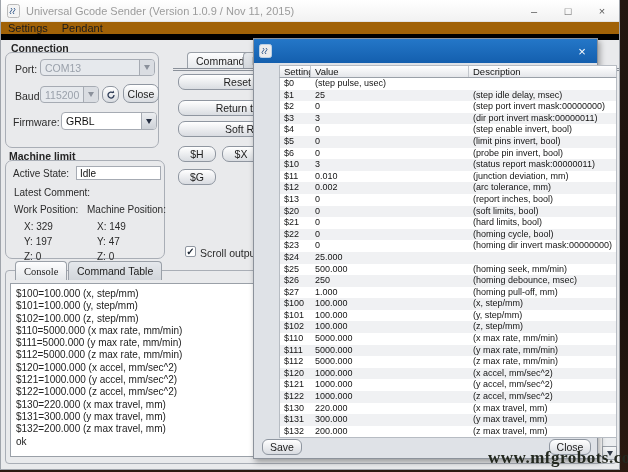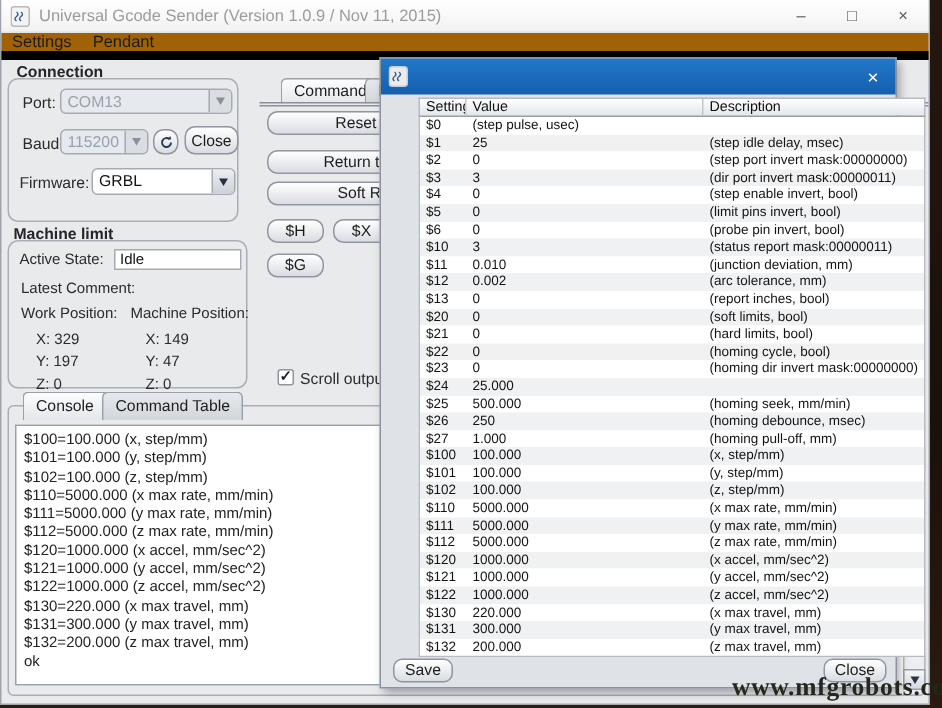--- a/index.html
+++ b/index.html
@@ -222,21 +222,21 @@
   <div class="btn" style="left:221px; top:146px; width:38px; height:16px;">$X</div>
   <div class="btn" style="left:177px; top:169px; width:38px; height:16px;">$G</div>
 
   <div class="checkbox-box" style="left:184px; top:246px;">✓</div>
   <span class="checkbox-label" style="left:199px; top:247px;">Scroll output window</span>
 
   <div class="btn" style="left:562px; top:154px; width:51px; height:31px; font-size:10px;">Z+</div>
   <div class="btn" style="left:562px; top:198px; width:51px; height:31px; font-size:10px;">Z-</div>
 
   <div class="group-box" style="left:4px; top:270px; width:612px; height:194px; border-radius:4px;"></div>
-  <div class="tab front" style="left:14px; top:261px; height:19px;">Console</div>
+  <div class="tab front" style="left:14px; top:261px; height:19px;font-family:Liberation Serif, serif;">Console</div>
   <div class="tab back" style="left:67px; top:261px; height:19px;">Command Table</div>
 
   <div id="console-area">
       <div class="console-line">$100=100.000 (x, step/mm)</div>
       <div class="console-line">$101=100.000 (y, step/mm)</div>
       <div class="console-line">$102=100.000 (z, step/mm)</div>
       <div class="console-line">$110=5000.000 (x max rate, mm/min)</div>
       <div class="console-line">$111=5000.000 (y max rate, mm/min)</div>
       <div class="console-line">$112=5000.000 (z max rate, mm/min)</div>
       <div class="console-line">$120=1000.000 (x accel, mm/sec^2)</div>

